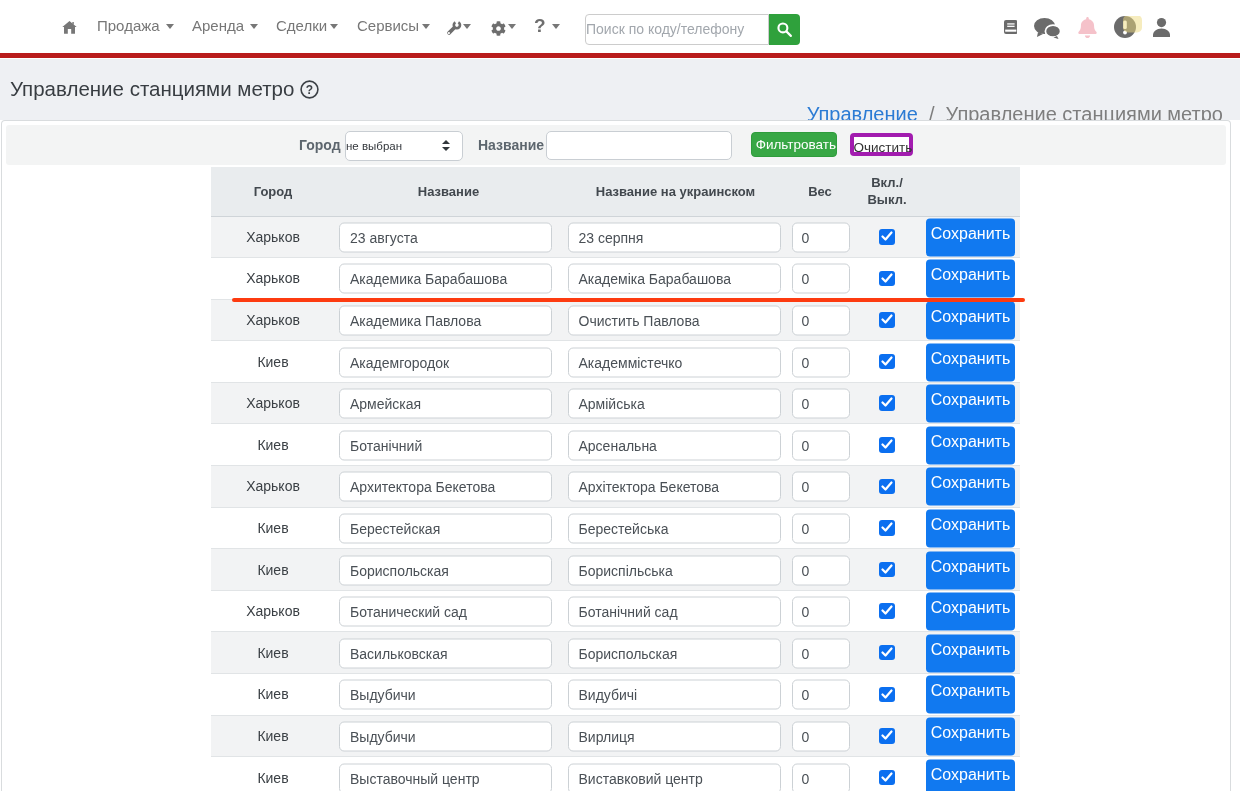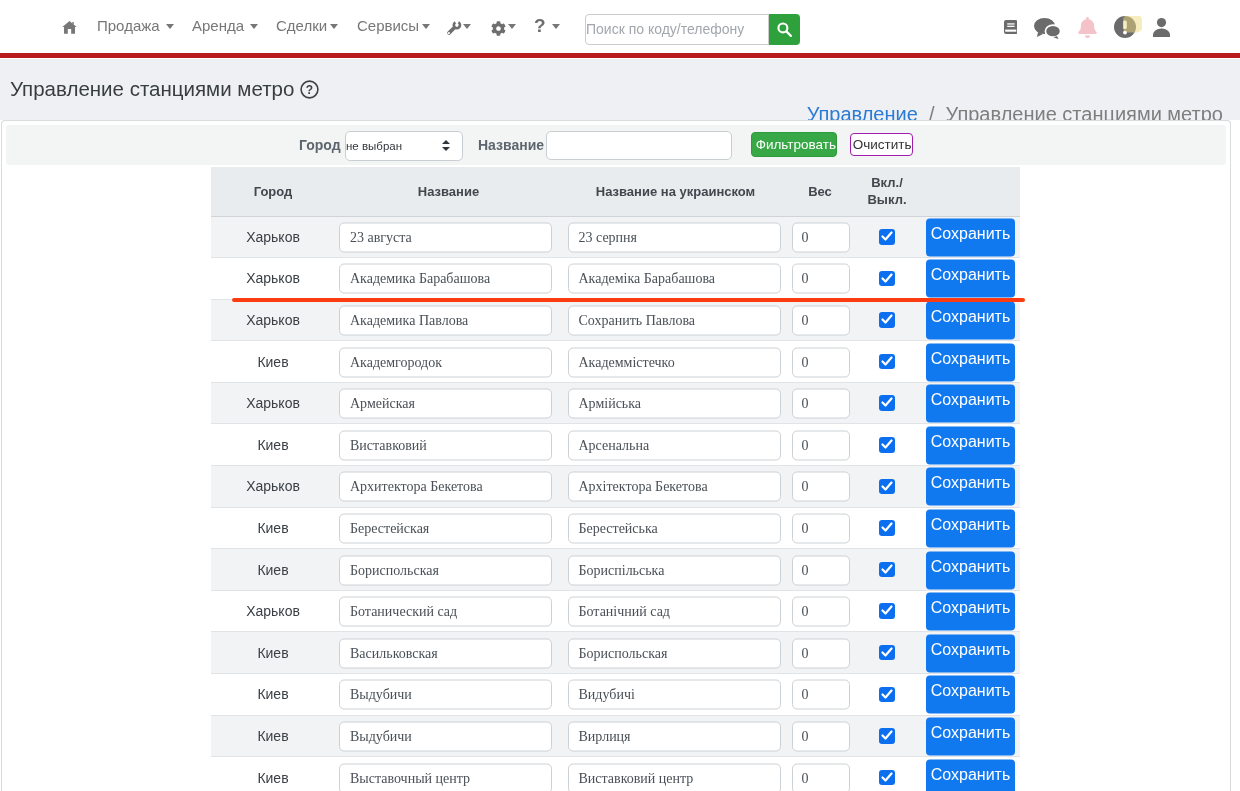--- a/index.html
+++ b/index.html
@@ -25,29 +25,29 @@
 
 #panel { position:absolute; left:1px; top:120px; width:1230px; height:671px; background:#fff; border:1px solid #d9dcde; border-bottom:none; border-radius:4px 4px 0 0; }
 #panelhead { position:absolute; left:4px; top:4px; width:1220px; height:40px; background:#f3f4f4; border-radius:3px; }
 .flabel { position:absolute; font-size:14px; font-weight:bold; color:#5d666e; top:12px; }
 #fselect { position:absolute; left:339px; top:6px; width:118px; height:30px; background:#fff; border:1px solid #c9ced3; border-radius:5px; font-size:11.5px; color:#33373c; line-height:28px; }
 .updown { position:absolute; right:12px; top:7.5px; width:8px; height:11px; }
 .updown .u { position:absolute; left:0; top:0; width:0; height:0; border-left:4px solid transparent; border-right:4px solid transparent; border-bottom:4px solid #31363b; }
 .updown .d { position:absolute; left:0; bottom:0; width:0; height:0; border-left:4px solid transparent; border-right:4px solid transparent; border-top:4px solid #31363b; }
 #finput { position:absolute; left:540px; top:6px; width:186px; height:29px; background:#fff; border:1px solid #c9ced3; border-radius:5px; }
 #btnfilter { position:absolute; left:745px; top:7px; width:86px; height:25px; background:#38a745; border:1px solid #2f9c3c; border-radius:4px; color:#fff; font-size:13.5px; text-align:right; line-height:23px; }
-#btnclear { position:absolute; left:843.5px; top:8px; width:63px; height:23px; background:#fff; border:1px solid #a21caf; border-radius:4px; color:#333; font-size:13.5px; text-align:right; line-height:21px; }
+#btnclear { position:absolute; left:843.5px; top:8px; width:63px; height:23px; background:#fff; border:4px solid #a21caf; border-radius:4px; color:#333; font-size:13.5px; text-align:right; line-height:21px; }
 
 
 #tbl { position:absolute; left:211px; top:167px; width:809px; border-collapse:collapse; table-layout:fixed; }
 #tbl th { background:#e9ecee; color:#42484e; font-size:13px; font-weight:bold; text-align:center; vertical-align:middle; height:49px; line-height:17.5px; border-bottom:1px solid #cfd4d8; }
 #tbl td { height:41.6px; padding:0; vertical-align:middle; border-bottom:1px solid #e1e4e6; }
 #tbl tr.odd td { background:#f2f3f4; }
 td.city { text-align:center; font-size:14px; color:#3b4045; }
-.tin { display:block; height:30px; transform:translateY(0.5px); background:#fff; border:1px solid #ccd1d5; border-radius:5px; font-size:14px; color:#4a5056; line-height:28px; padding-left:10px; white-space:nowrap; overflow:hidden;font-family:Liberation Serif, serif; }
+.tin { display:block; height:30px; transform:translateY(0.5px); background:#fff; border:1px solid #ccd1d5; border-radius:5px; font-size:14px; color:#4a5056; line-height:28px; padding-left:10px; white-space:nowrap; overflow:hidden; }
 .in2 { margin-left:4px; width:213px; }
 .in3 { margin-left:5.5px; width:213.5px; }
 .in4 { margin-left:2.5px; width:58px; padding-left:9px; }
 .chk { margin:0 auto; width:16px; height:15.5px; background:#0b6ff0; border-radius:3px; position:relative; }
 .chk svg { position:absolute; left:2px; top:2px; }
 .savebtn { transform:translateY(0.5px); margin-left:3px; width:89px; height:38px; background:#1179f0; border-radius:4px; color:#fff; font-size:16px; text-align:center; line-height:30px; }
 
 
 #redline { position:absolute; left:232px; top:297.5px; width:793px; height:4.5px; background:#fd3b10; border-radius:2px; z-index:5; }
 
@@ -202,21 +202,21 @@
         <td>
           <div class="savebtn">Сохранить</div>
         </td>
       </tr>
   <tr class="odd">
         <td class="city">Харьков</td>
         <td>
           <div class="tin in2">Академика Павлова</div>
         </td>
         <td>
-          <div class="tin in3">Сохранить Павлова</div>
+          <div class="tin in3">Очистить Павлова</div>
         </td>
         <td>
           <div class="tin in4">0</div>
         </td>
         <td>
           <div class="chk">
             <svg width="12" height="11" viewBox="0 0 12 11">
               <path d="M1.5 5.5 L4.5 8.5 L10.5 1.5" fill="none" stroke="#fff" stroke-width="2.2" stroke-linecap="round" stroke-linejoin="round"></path>
             </svg>
           </div>
@@ -265,21 +265,21 @@
             </svg>
           </div>
         </td>
         <td>
           <div class="savebtn">Сохранить</div>
         </td>
       </tr>
   <tr>
         <td class="city">Киев</td>
         <td>
-          <div class="tin in2">Виставковий</div>
+          <div class="tin in2">Ботанічний</div>
         </td>
         <td>
           <div class="tin in3">Арсенальна</div>
         </td>
         <td>
           <div class="tin in4">0</div>
         </td>
         <td>
           <div class="chk">
             <svg width="12" height="11" viewBox="0 0 12 11">

